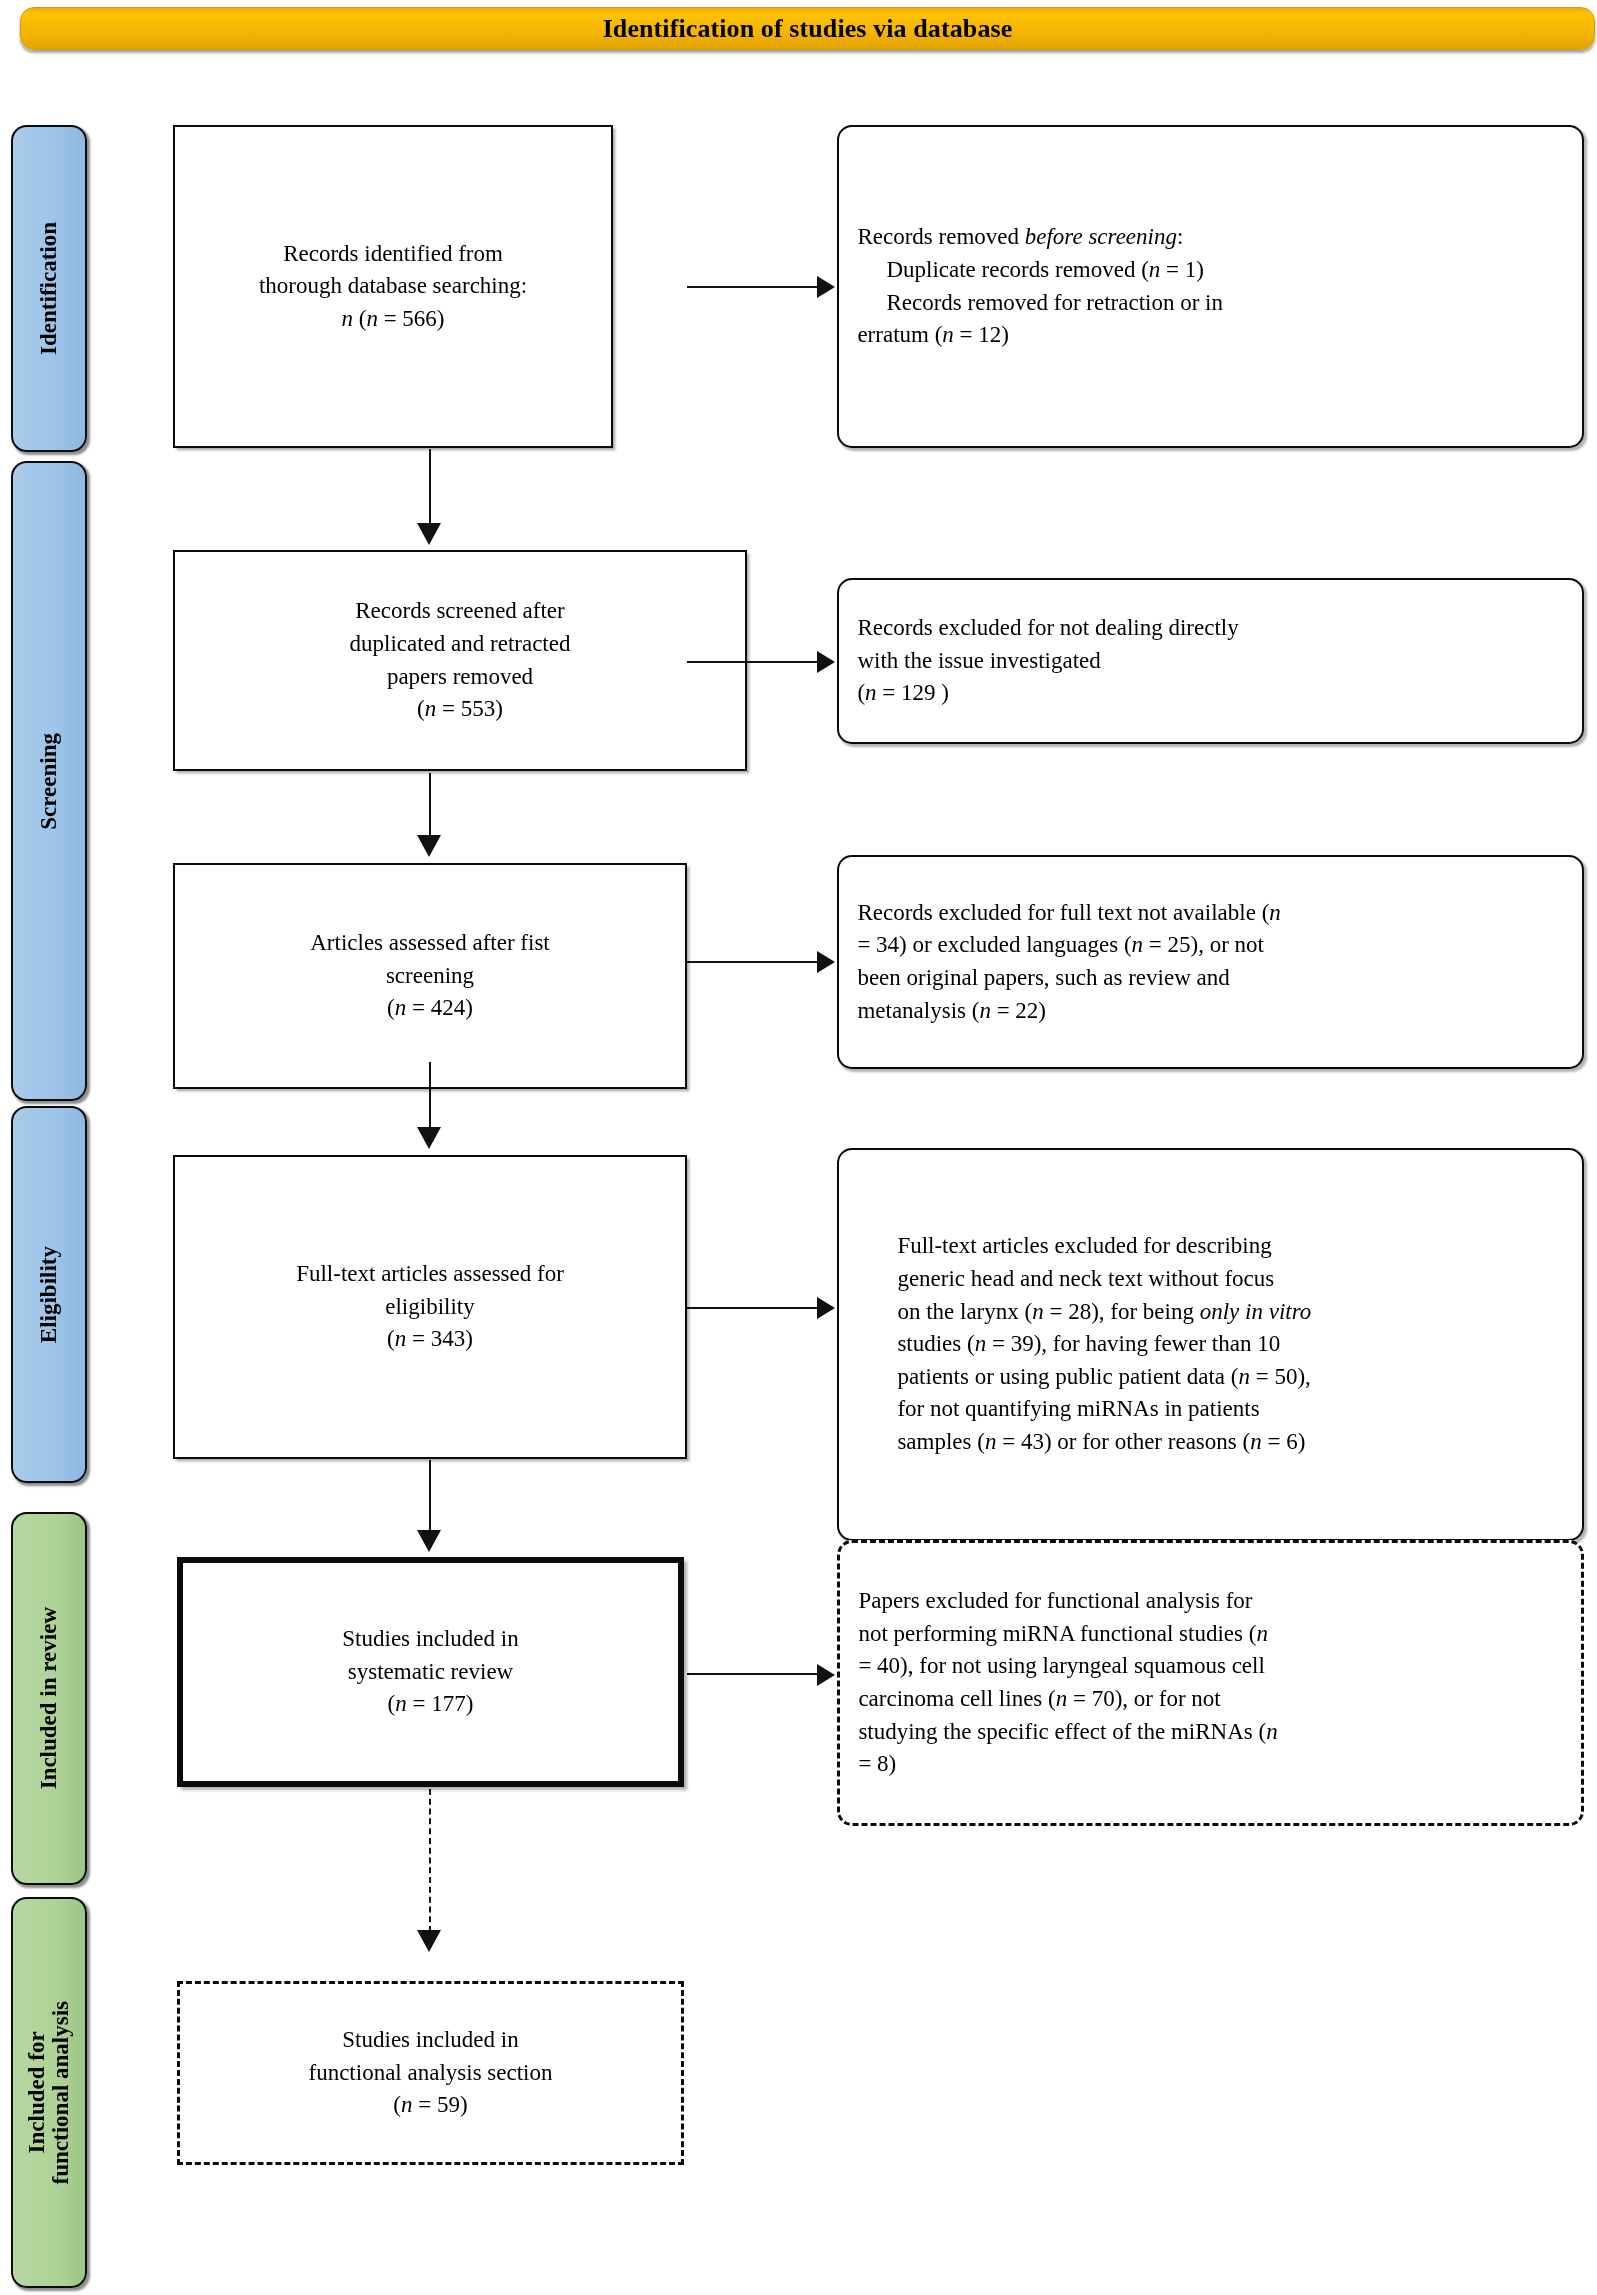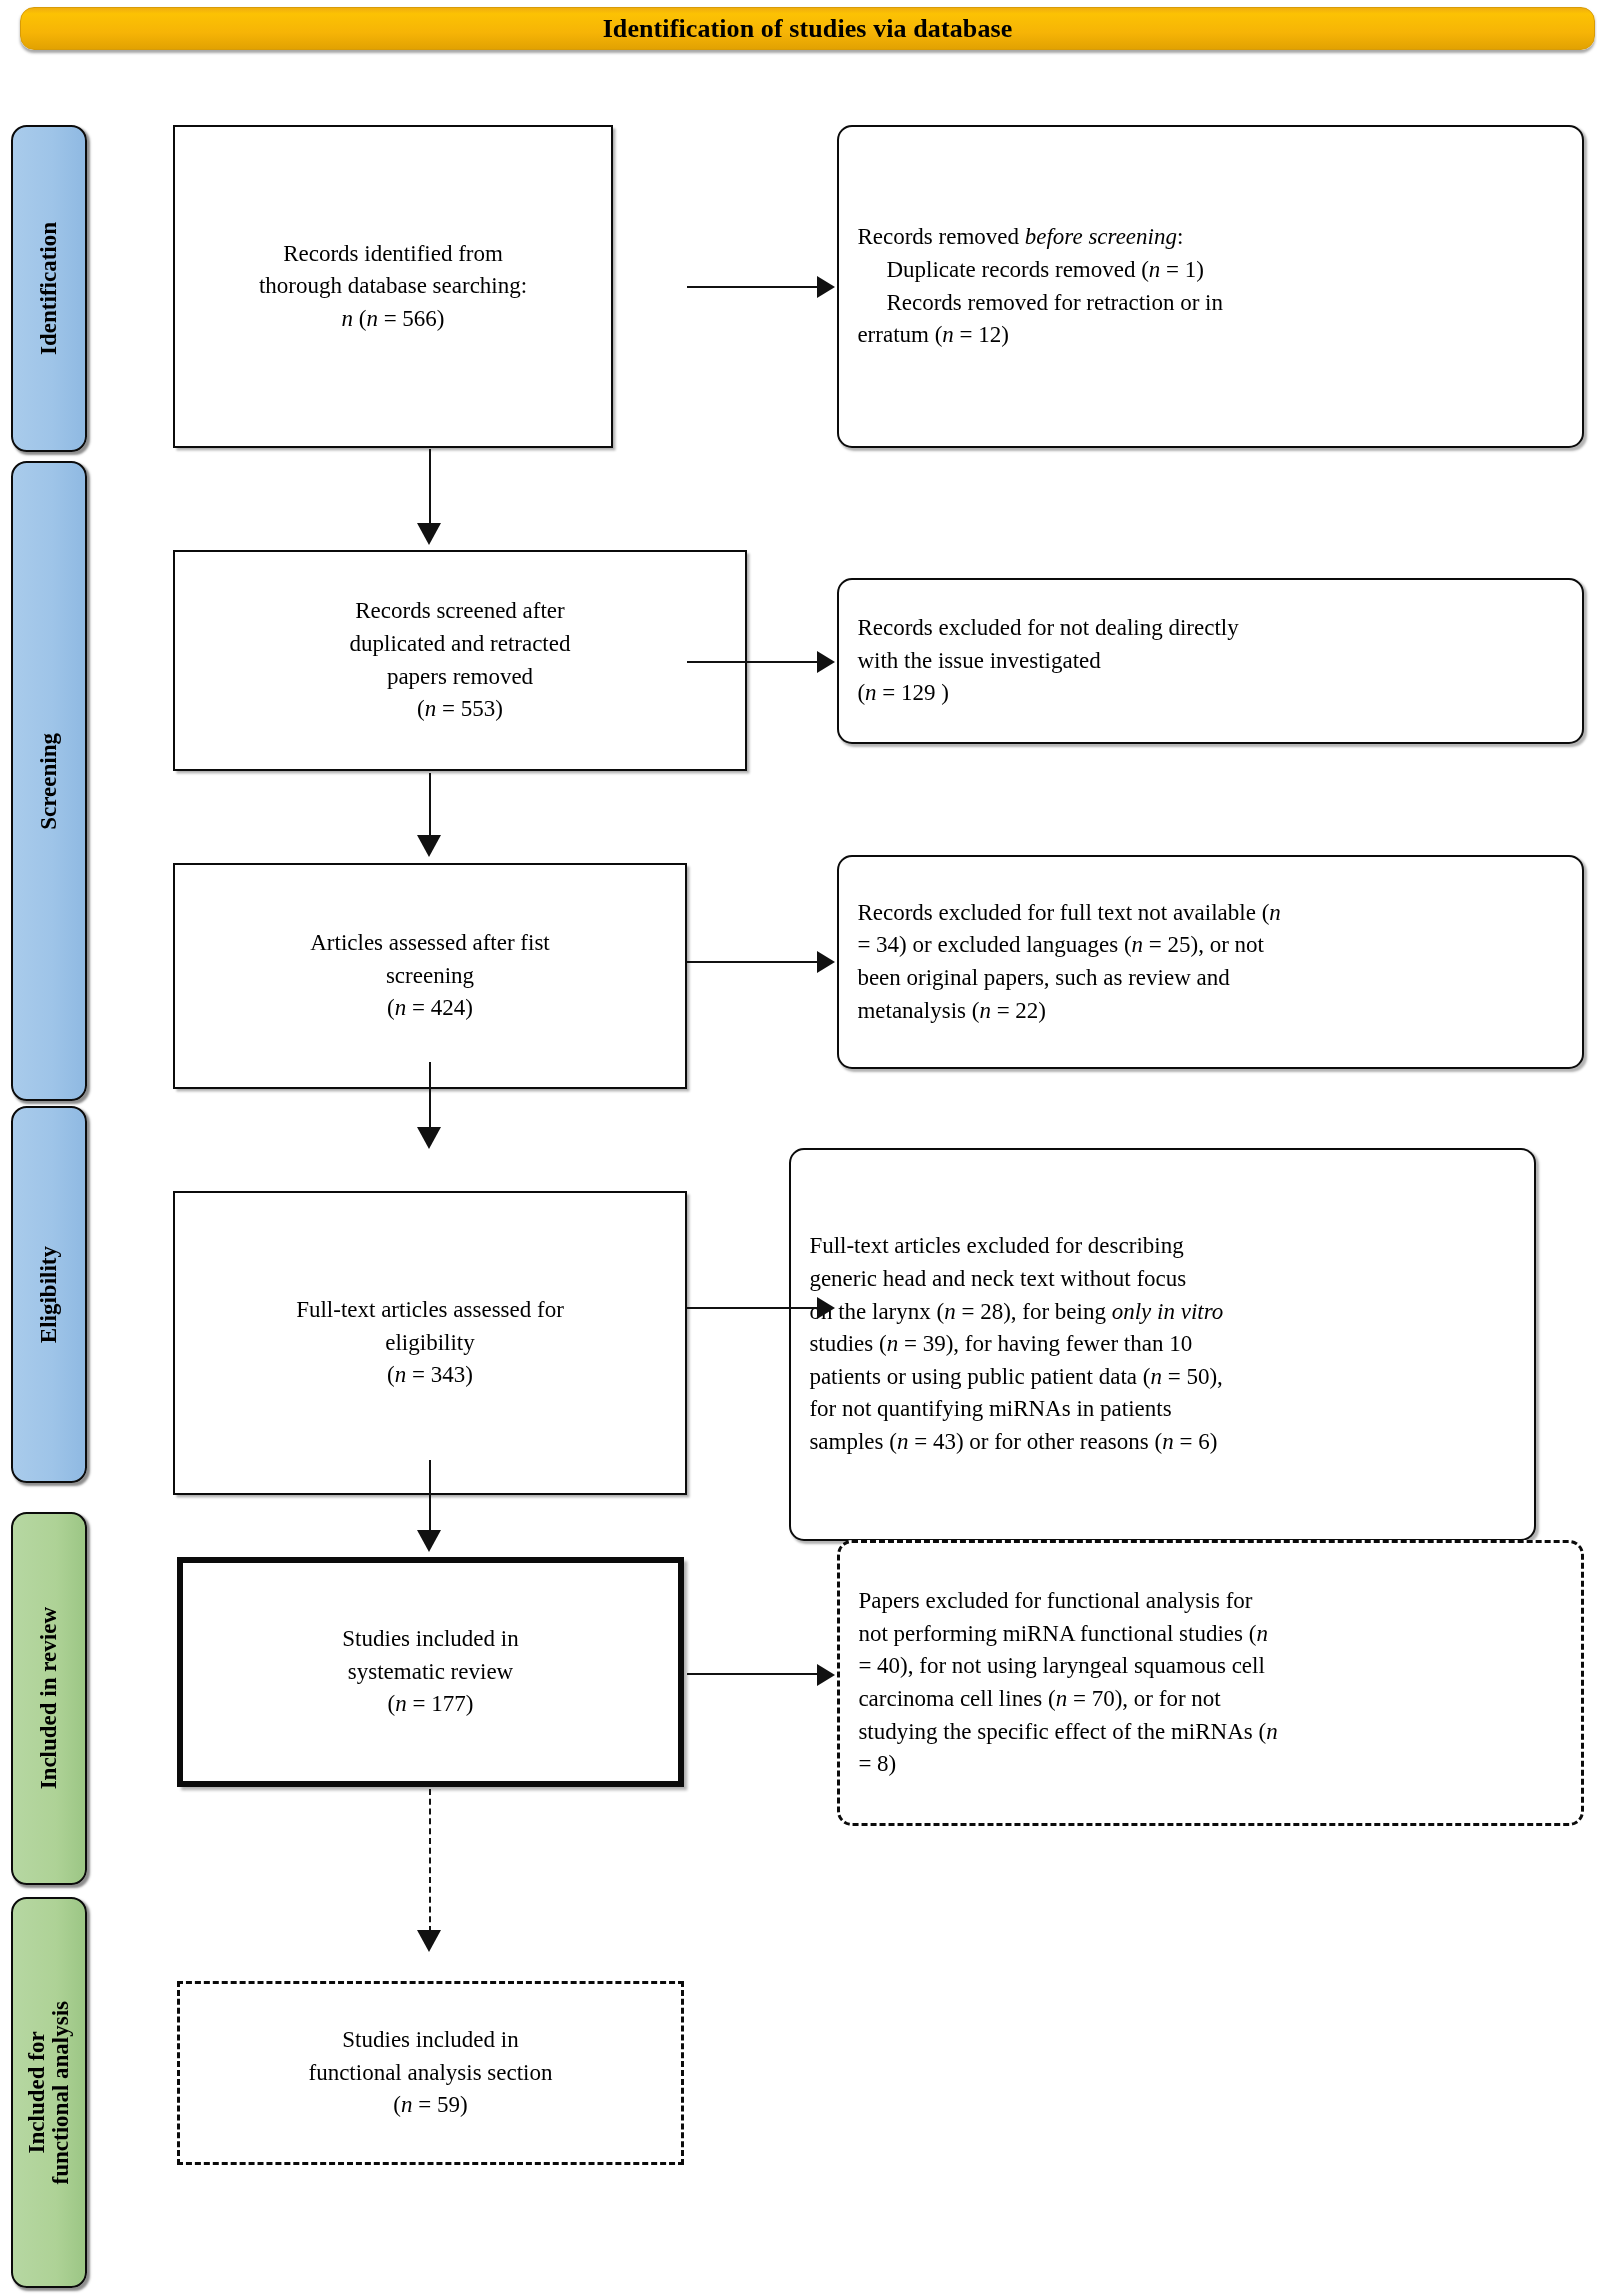--- a/index.html
+++ b/index.html
@@ -150,29 +150,29 @@
     <div>metanalysis (<i>n</i> = 22)</div>
   </div>
 </div>
 
 <div class="harrow" style="left:687px;top:961px;width:131px;"></div>
 <div class="ahead-r" style="left:817px;top:951px;"></div>
 
 <div class="vline" style="left:429px;top:1062px;height:67px;"></div>
 <div class="ahead-d" style="left:417px;top:1127px;"></div>
 
-<div class="box center" style="left:173px;top:1155px;width:514px;height:304px;margin-top:36px;">
+<div class="box center" style="left:173px;top:1155px;width:514px;height:304px;">
   <div class="inner">
     <div>Full-text articles assessed for</div>
     <div>eligibility</div>
     <div>(<i>n</i> = 343)</div>
   </div>
 </div>
 
-<div class="box left-al" style="left:789px;top:1148px;width:747px;height:393px;">
+<div class="box left-al" style="left:837px;top:1148px;width:747px;height:393px;padding-left:40px;">
   <div class="inner">
     <div>Full-text articles excluded for describing</div>
     <div>generic head and neck text without focus</div>
     <div>on the larynx (<i>n</i> = 28), for being <span class="ital">only in vitro</span></div>
     <div>studies (<i>n</i> = 39), for having fewer than 10</div>
     <div>patients or using public patient data (<i>n</i> = 50),</div>
     <div>for not quantifying miRNAs in patients</div>
     <div>samples (<i>n</i> = 43) or for other reasons (<i>n</i> = 6)</div>
   </div>
 </div>

